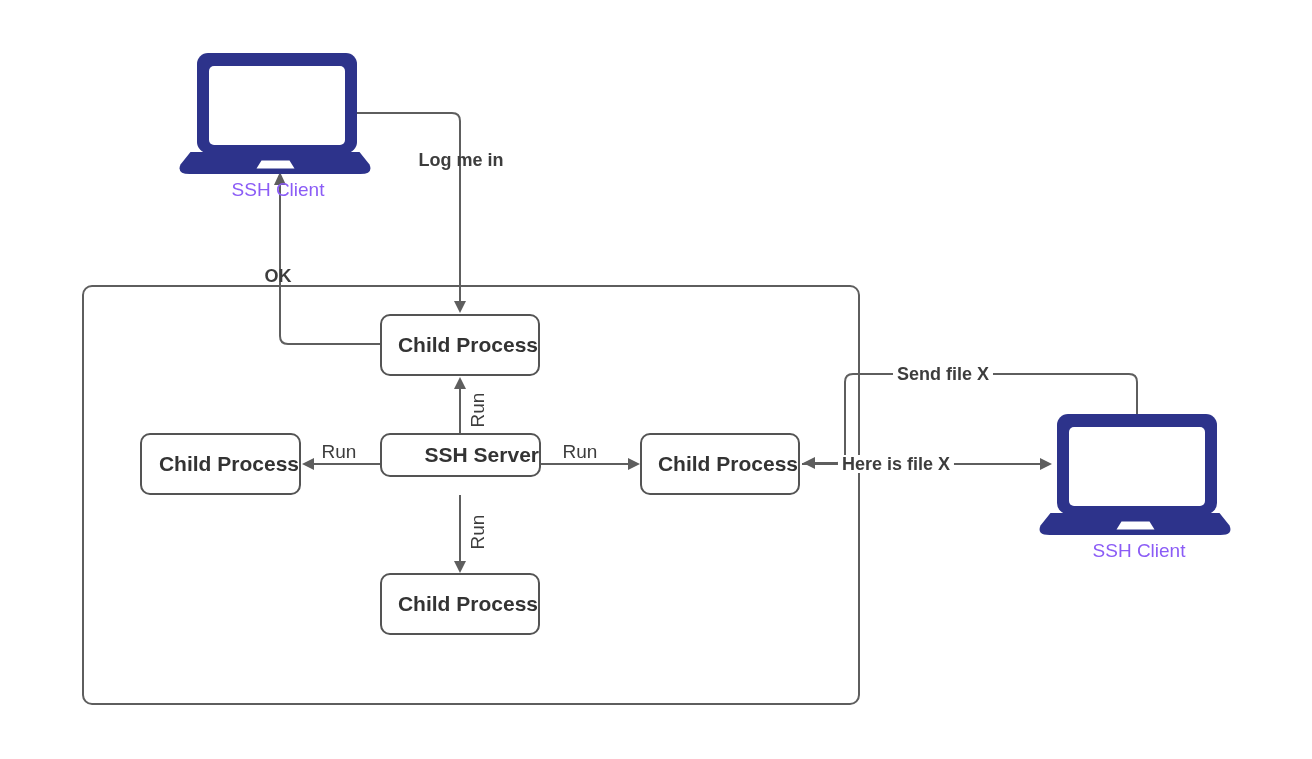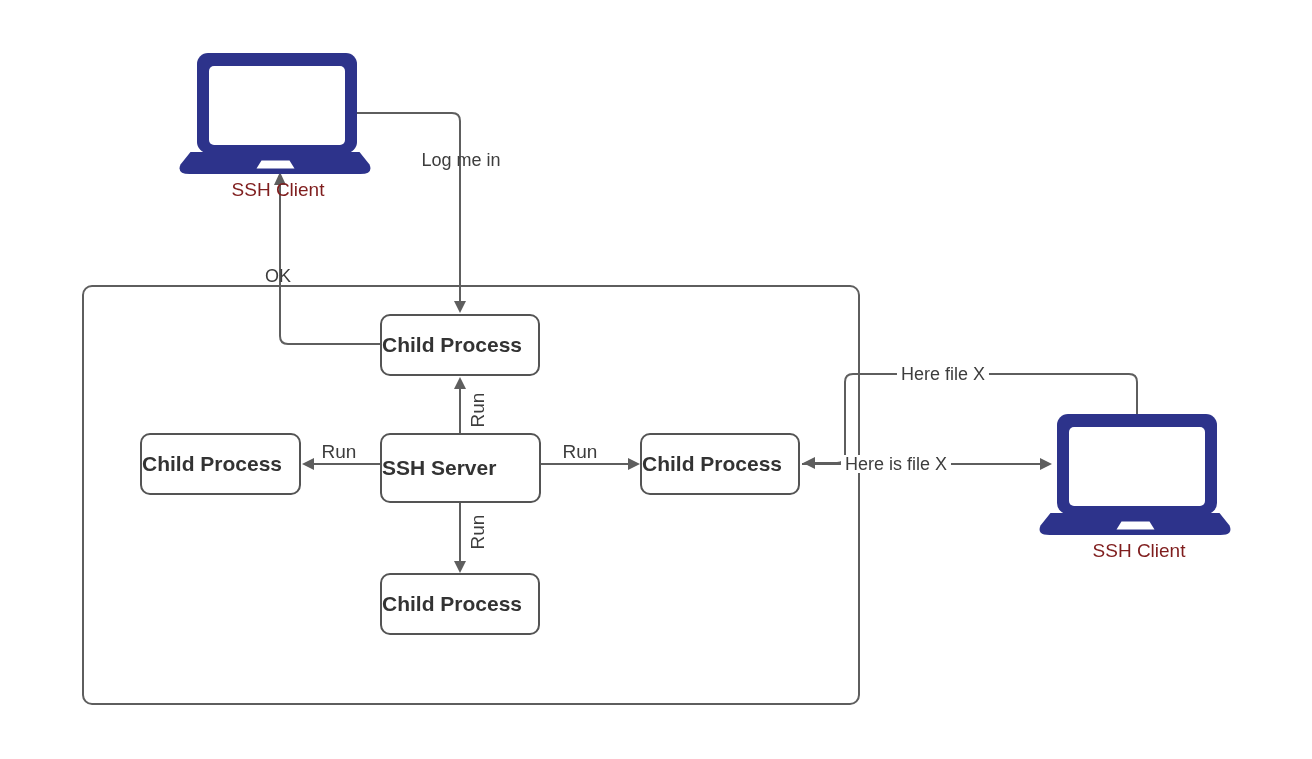--- a/index.html
+++ b/index.html
@@ -23,47 +23,47 @@
   svg.layer { position: absolute; left: 0; top: 0; }
   .edge { fill: none; stroke: var(--line); stroke-width: 2; }
   .boundary { fill: none; stroke: var(--line); stroke-width: 2; }
   .arrowhead { fill: var(--line); stroke: none; }
   .laptop-body { fill: var(--laptop); }
   .laptop-white { fill: #ffffff; }
   .node {
     position: absolute;
     display: flex;
     align-items: center;
-    justify-content: flex-start;
+    justify-content: flex-end;
     background: var(--box-fill);
     border: 2.5px solid var(--box-border);
     border-radius: 10px;
     box-sizing: border-box;
     font-weight: bold;
     font-size: 21px;
     color: var(--box-text);
     white-space: nowrap;
   }
   .edge-label {
     position: absolute;
     transform: translate(-50%, -50%);
     font-size: 18px;
-    font-weight: normal;
+    font-weight: bold;
     color: var(--label-text);
     white-space: nowrap;
     line-height: 1;
   }
   .edge-label.plain { font-weight: normal; font-size: 19px; }
   .edge-label.vertical { transform: translate(-50%, -50%) rotate(-90deg); }
   .edge-label.on-line { background: var(--background); padding: 0 4px; }
   .device-label {
     position: absolute;
     transform: translate(-50%, -50%);
     font-size: 19px;
-    color: #7f1d1d;
+    color: #8b5cf6;
     white-space: nowrap;
     line-height: 1;
   }
 </style>
 </head>
 <body>
 
 <div class="canvas">
 
   <svg class="layer" width="1312" height="759" viewBox="0 0 1312 759">
@@ -102,35 +102,35 @@
     </g>
     <use href="#laptop-shape" transform="translate(860,361)"></use>
   </svg>
 
   <div class="node" style="left:380px; top:314px; width:160px; height:62px;">
     <span>Child Process</span>
   </div>
   <div class="node" style="left:140px; top:433px; width:161px; height:62px;">
     <span>Child Process</span>
   </div>
-  <div class="node" style="left:380px; top:433px; width:161px; height:70px;">
+  <div class="node" style="left:380px; top:433px; width:161px; height:44px;">
     <span>SSH Server</span>
   </div>
   <div class="node" style="left:640px; top:433px; width:160px; height:62px;">
     <span>Child Process</span>
   </div>
   <div class="node" style="left:380px; top:573px; width:160px; height:62px;">
     <span>Child Process</span>
   </div>
 
   <div class="device-label" style="left:278px; top:189px;">SSH Client</div>
   <div class="device-label" style="left:1139px; top:550px;">SSH Client</div>
 
   <div class="edge-label" style="left:461px; top:160px;">Log me in</div>
   <div class="edge-label" style="left:278px; top:276px;">OK</div>
   <div class="edge-label plain vertical" style="left:477px; top:410px;">Run</div>
   <div class="edge-label plain vertical" style="left:477px; top:532px;">Run</div>
   <div class="edge-label plain" style="left:339px; top:451px;">Run</div>
   <div class="edge-label plain" style="left:580px; top:451px;">Run</div>
-  <div class="edge-label on-line" style="left:943px; top:374px;">Here file X</div>
+  <div class="edge-label on-line" style="left:943px; top:374px;">Send file X</div>
   <div class="edge-label on-line" style="left:896px; top:464px;">Here is file X</div>
 
 </div>
 
 </body></html>

